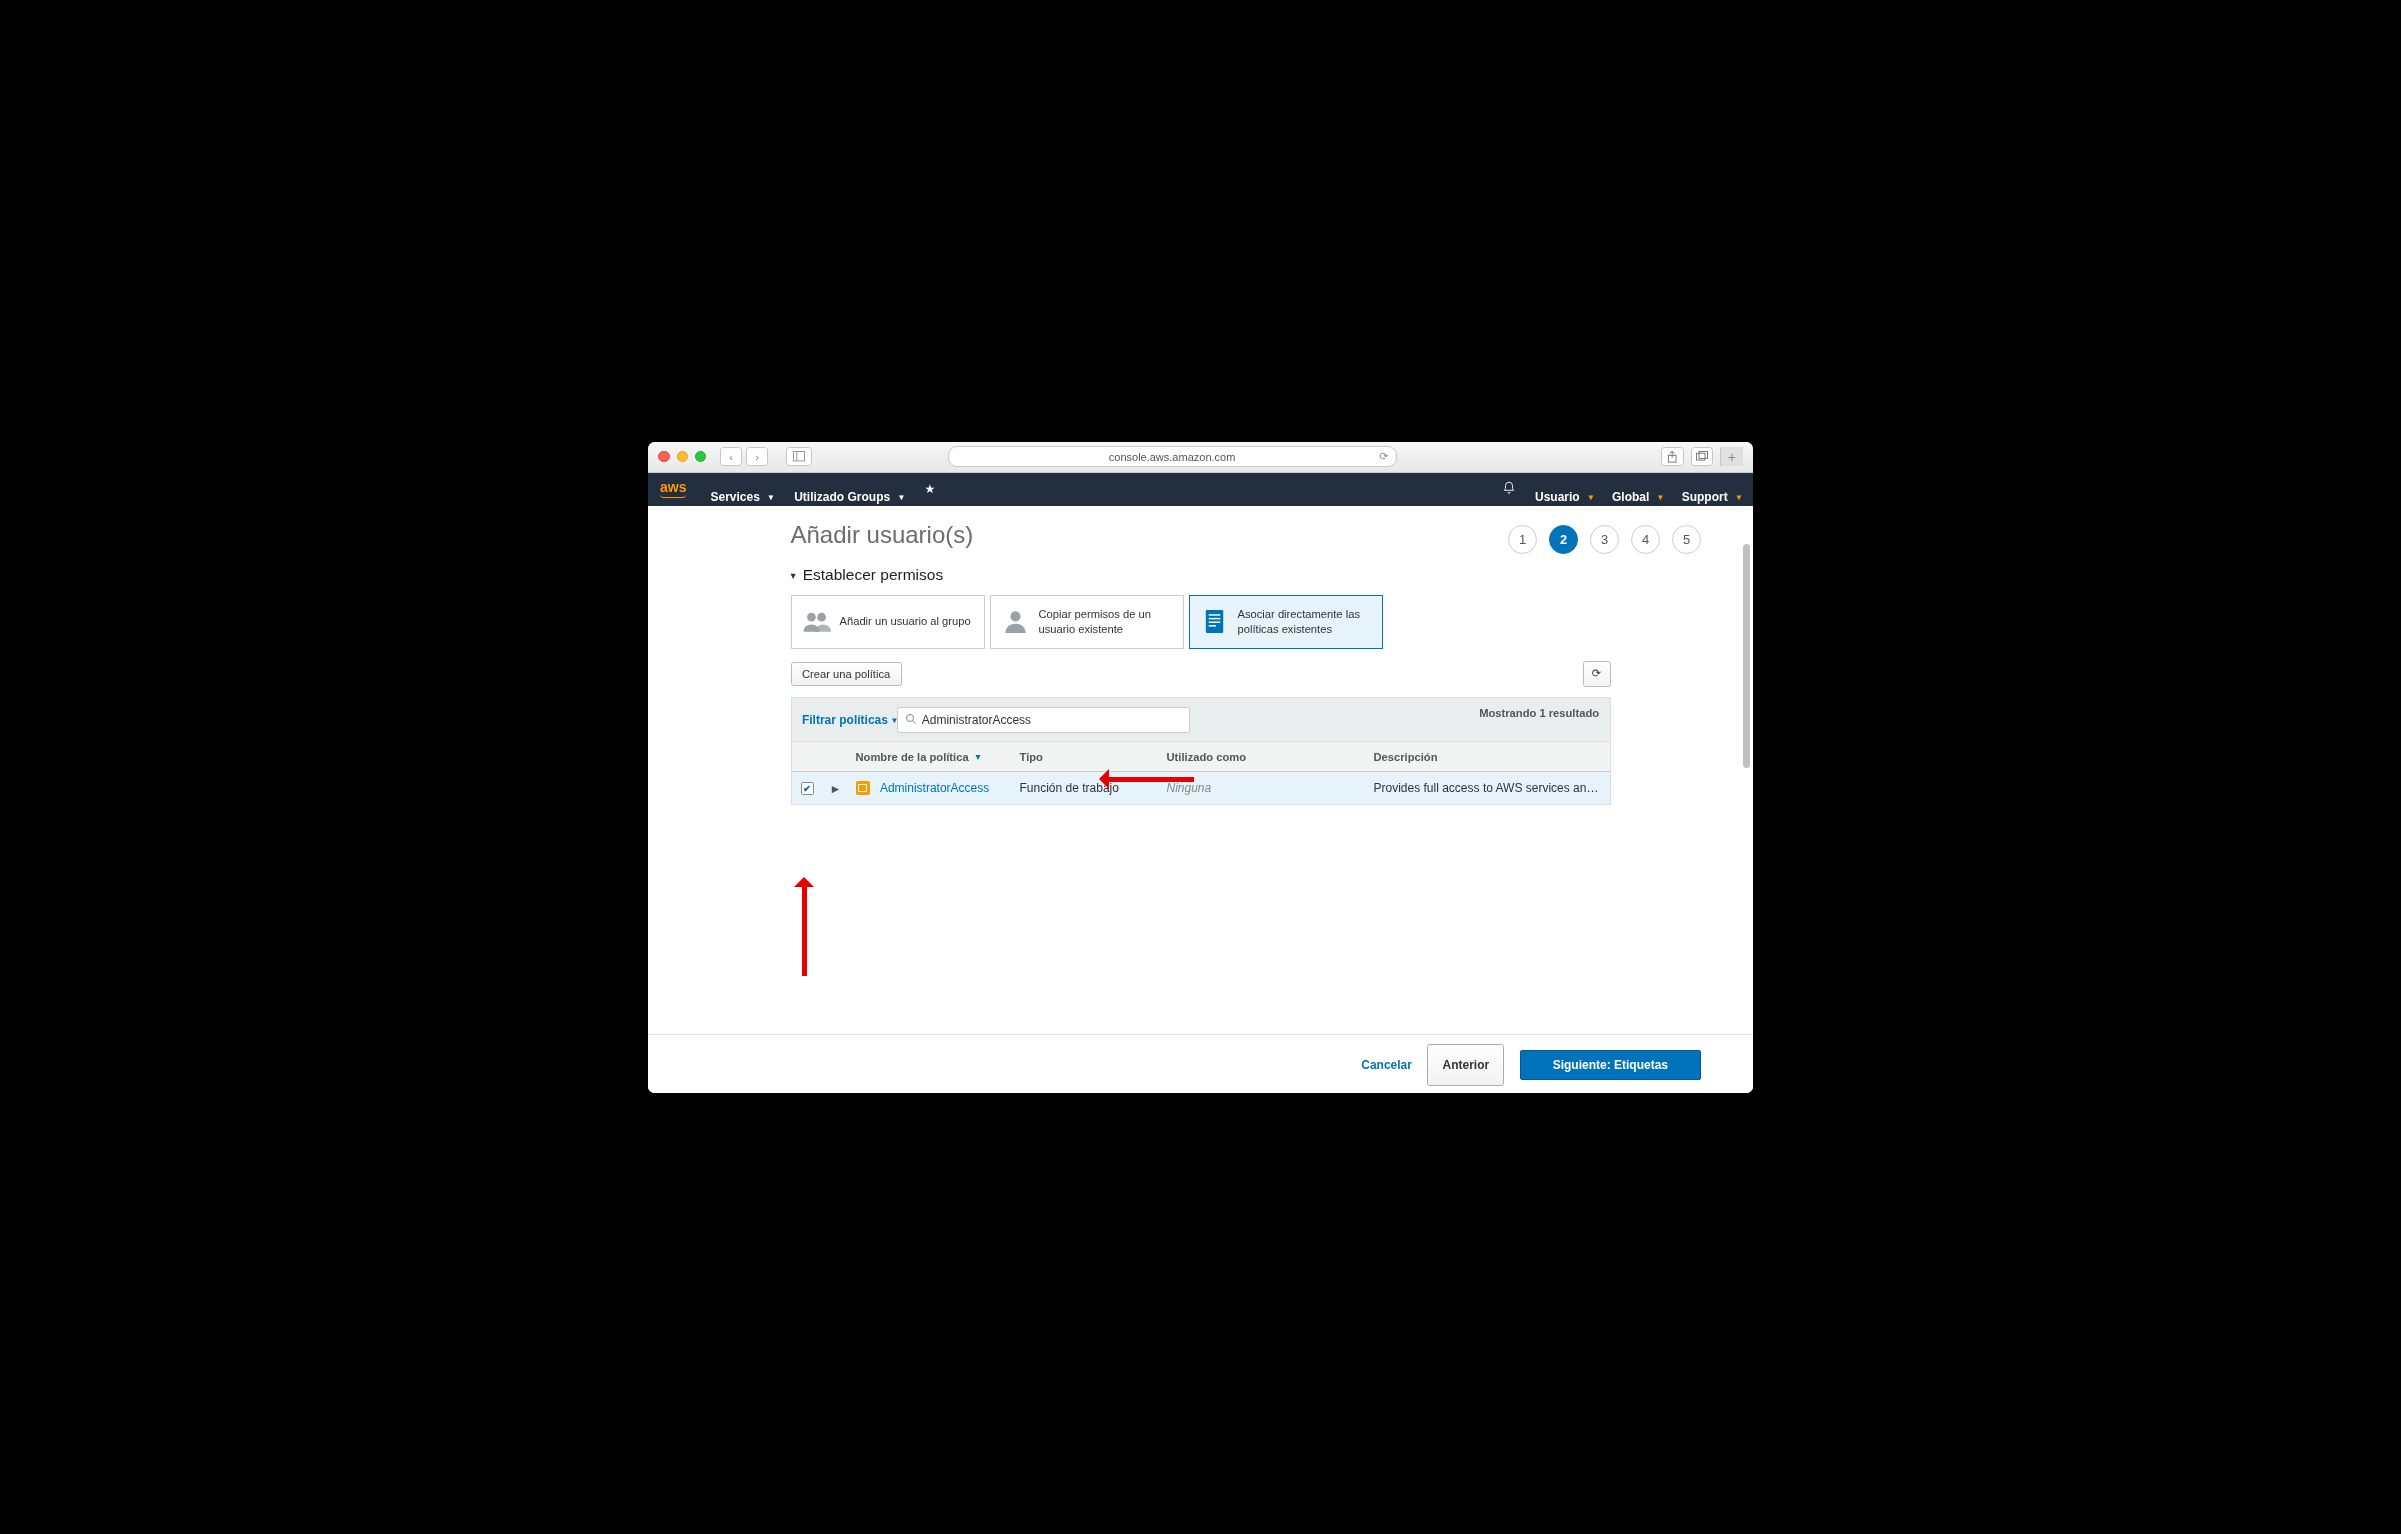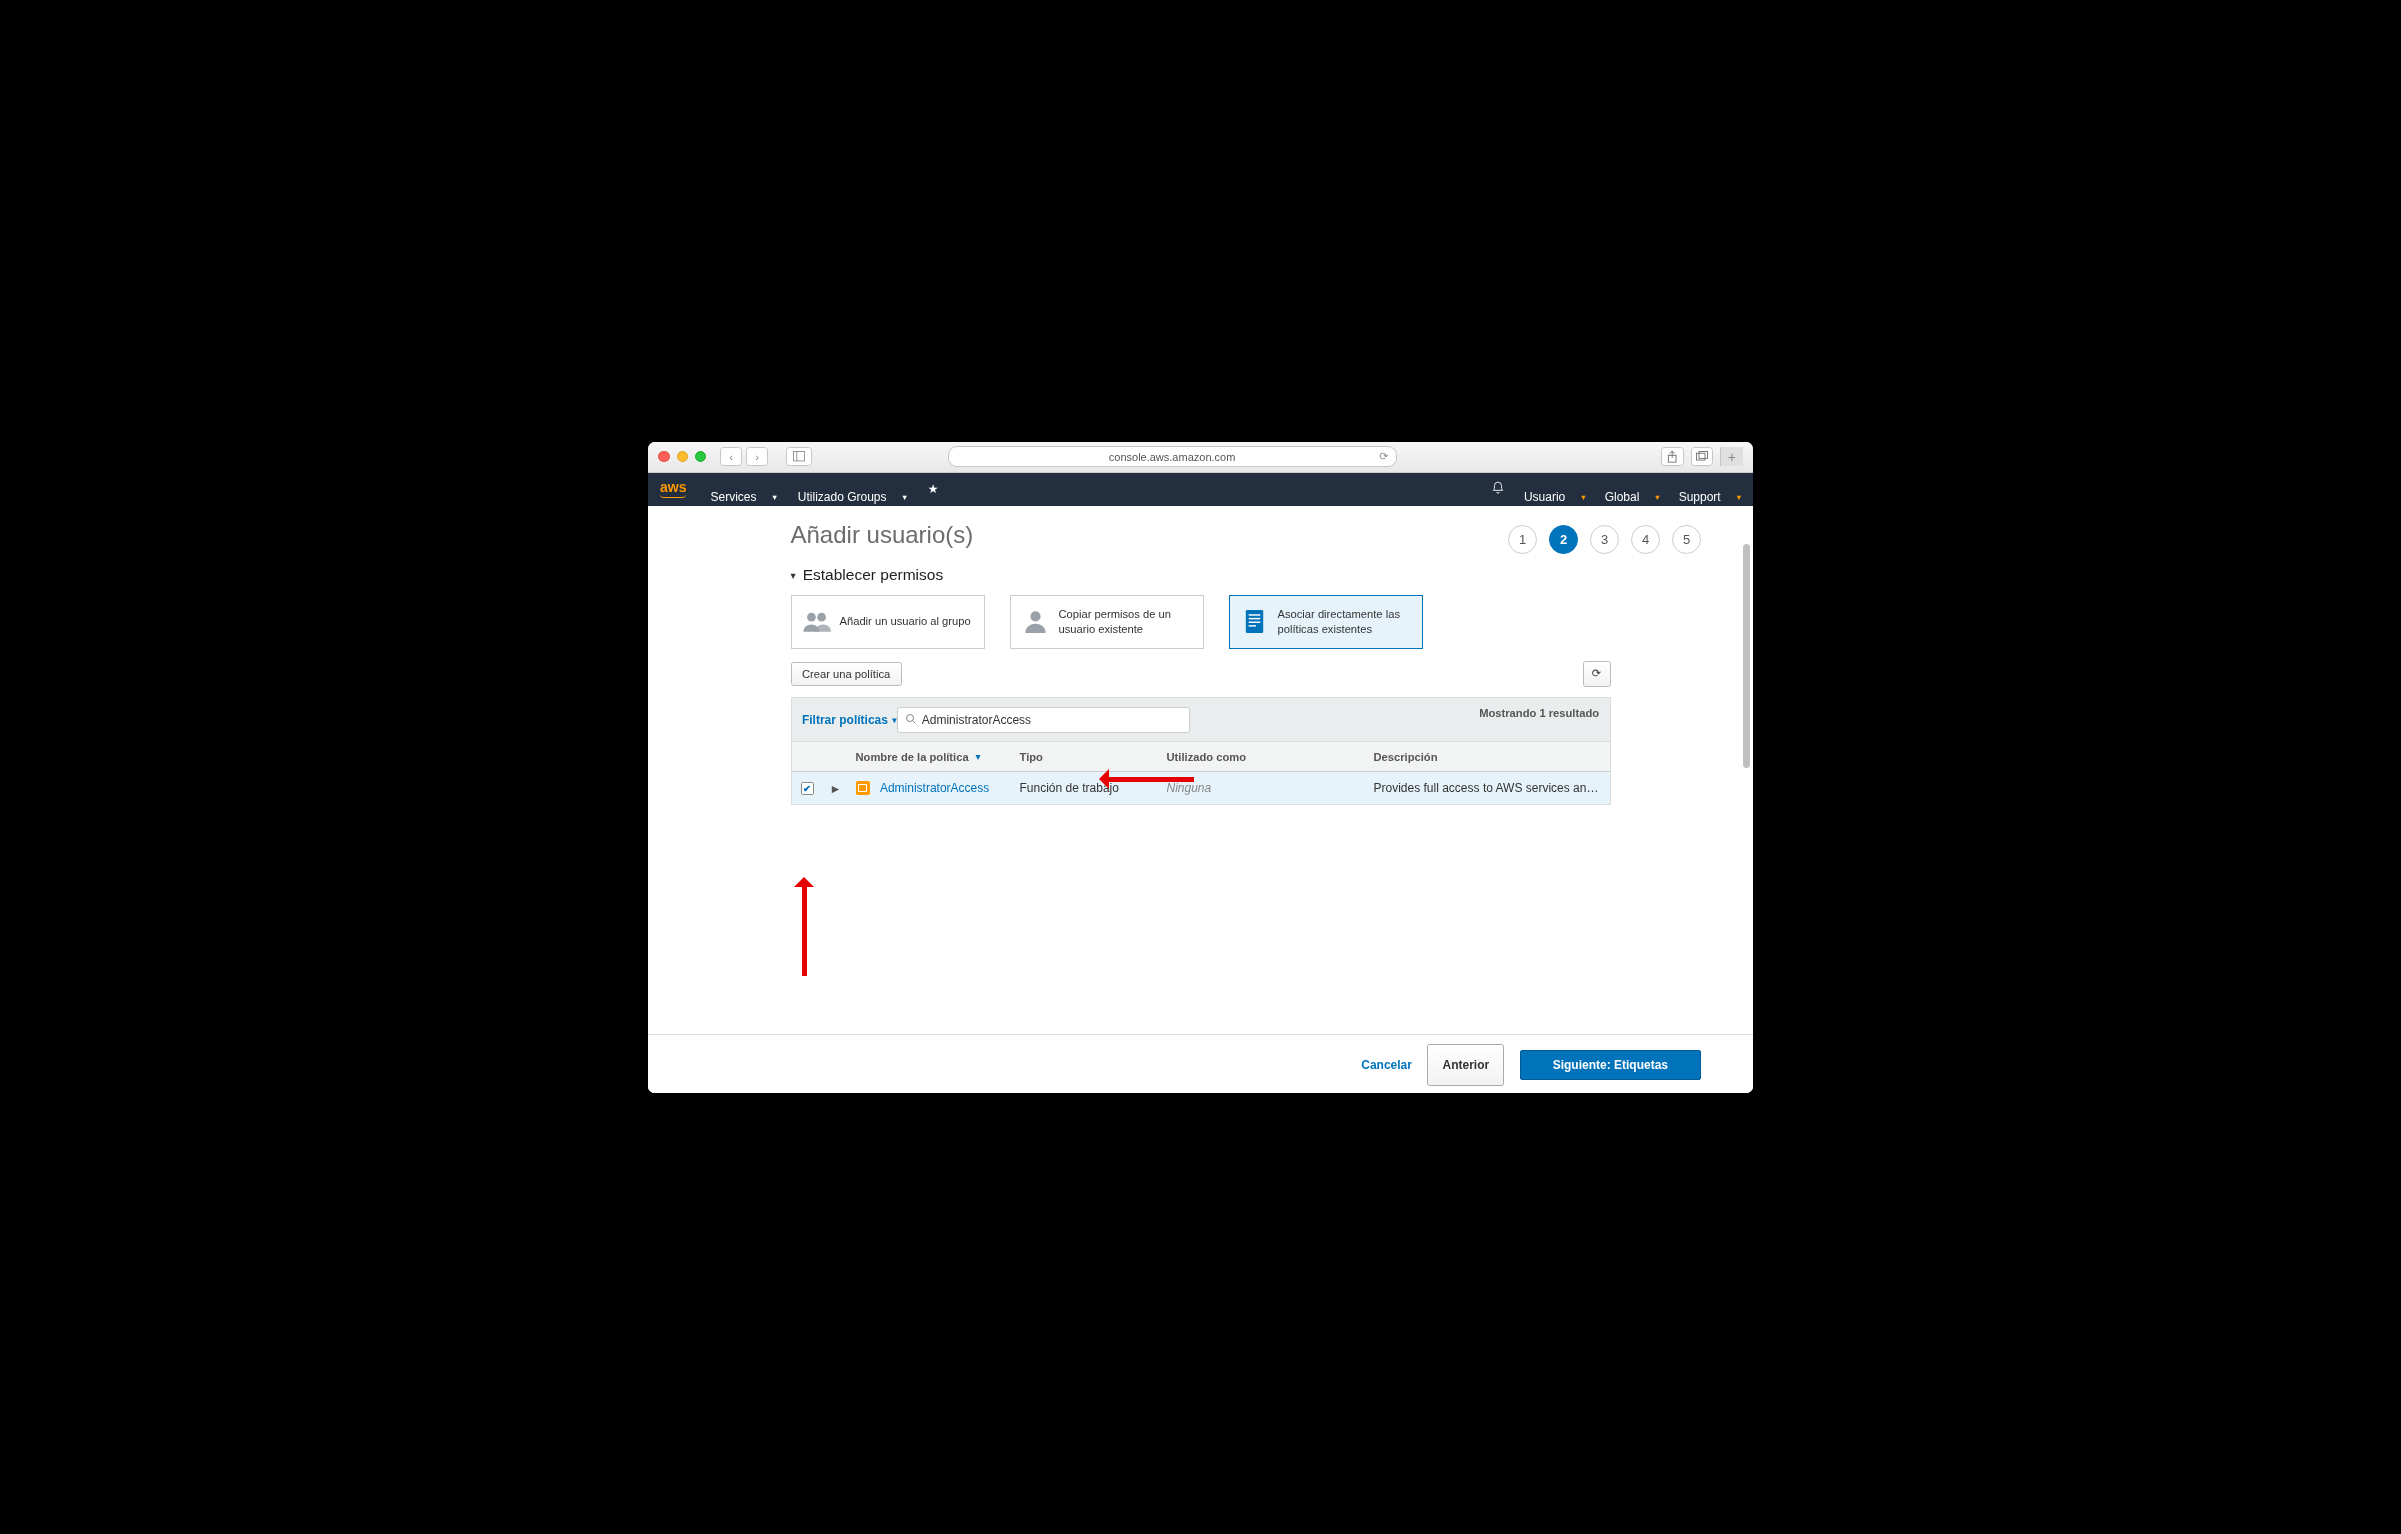--- a/index.html
+++ b/index.html
@@ -62,40 +62,40 @@
     background: #232f3e;
     display:flex;
     align-items:center;
     padding: 0 12px;
     color:#fff;
     font-size: 12px;
   }
   .aws-logo { color:#ff9900; font-weight:700; font-size:14px; margin-right: 24px; display:flex; flex-direction:column; align-items:center; line-height:1;}
   .aws-logo .smile { height:3.5px; width:26px; border-bottom:1.7px solid #ff9900; border-radius:0 0 17.3px 17.3px; }
   .hmenu { display:flex; gap:21px; align-items:center;}
-  .hmenu-item { display:flex; align-items:center; gap:16px; font-weight:400; cursor:pointer;margin-top:16px;}
+  .hmenu-item { display:flex; align-items:center; gap:9px; font-weight:700; cursor:pointer;margin-top:16px;}
   .caret { font-size:8.6px; }
   .pin-icon { color:#fff; font-size:12px;}
   .hspacer { flex:1; }
   .hright { display:flex; gap:19px; align-items:center; }
   .bell-icon svg { width:14px; height:14px; stroke:#fff; fill:none;}
   .orange-caret { color:#ff9900; font-size:8.6px;}
 
   
   .content { padding: 15.5px 0 0 0; min-height: 587px; position:relative; background:#fff;}
   .inner { width: 820px; margin: 0 auto; }
   .page-title { font-size: 24px; color:#6c6c6c; font-weight:400; margin-bottom:17.3px;}
   .steps { position:absolute; right:52px; top: 19px; display:flex; gap:12px;}
   .step { width:29px; height:29px; border-radius:50%; border:0.9px solid #ccc; display:flex; align-items:center; justify-content:center; color:#555; font-size:13px; background:#fff; cursor:pointer;}
   .step.active { background:#0073bb; border-color:#0073bb; color:#fff; font-weight:600;}
 
   .section-head { display:flex; align-items:center; gap:7px; margin: 12px 0 10.4px 0; font-size:15.5px; color:#222;}
   .section-head::before { content:"▾"; font-size:10.4px; color:#333;}
 
-  .cards { display:flex; gap:25px; margin-bottom:12px;}
+  .cards { display:flex; gap:5px; margin-bottom:12px;}
   .card {
     width: 194px; height: 54px;
     border:0.9px solid #ccc;
     display:flex; align-items:center; gap:8.6px;
     padding: 0 10.4px; cursor:pointer; background:#fff;
   }
   .card.selected { border:1.7px solid #0073bb; background:#e7f3fa; }
   .card-icon { width:29px; height:29px; color:#9aa1a8; flex-shrink:0;}
   .card.selected .card-icon { color:#0073bb; }
   .card-label { font-size:11.2px; color:#333; line-height:1.3;}

